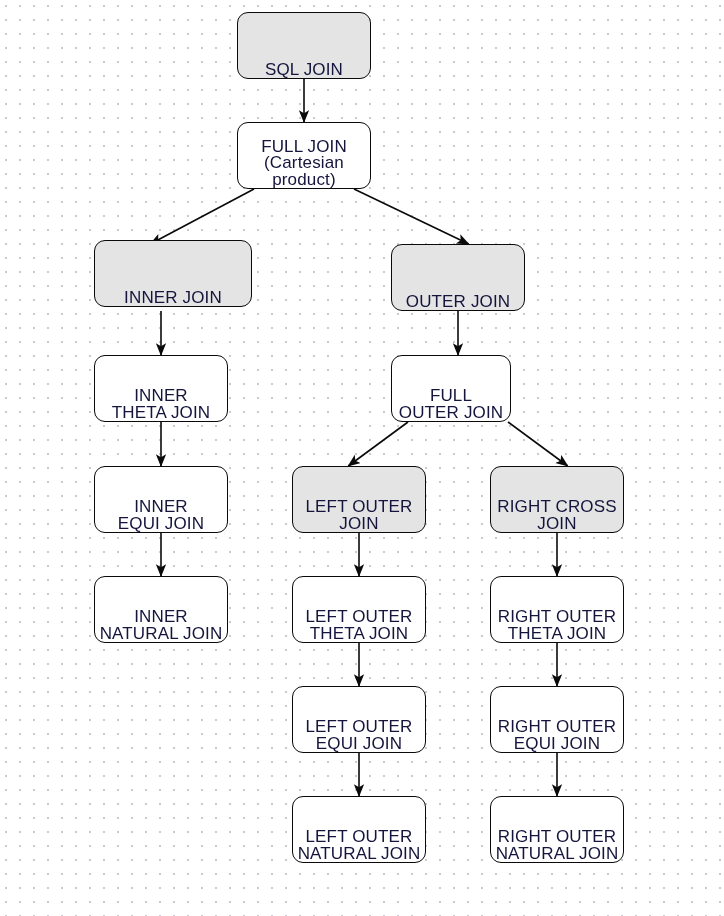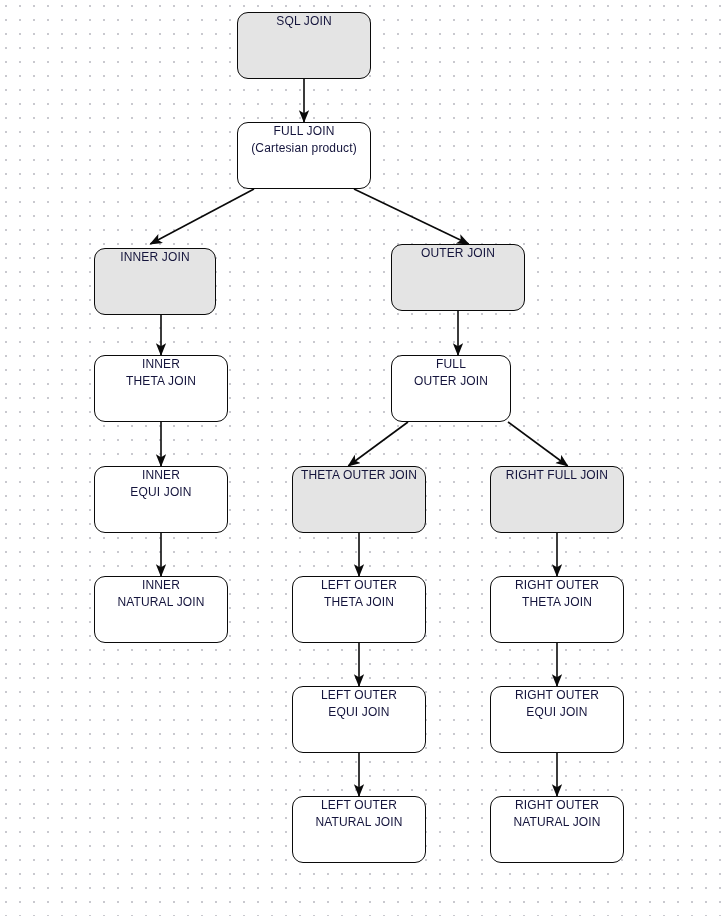--- a/index.html
+++ b/index.html
@@ -28,25 +28,25 @@
     height: 916px;
     pointer-events: none;
   }
 
   .node {
     position: absolute;
     box-sizing: border-box;
     border: 1.6px solid #0a0a0a;
     border-radius: 11px;
     display: flex;
-    align-items: flex-start;
+    align-items: flex-end;
     justify-content: center;
     text-align: center;
     color: #14143c;
-    font-size: 12px;
+    font-size: 17px;
     line-height: 16.5px;
     letter-spacing: 0.15px;
     white-space: pre-line;
     background: #ffffff;
   }
 
   .node.filled {
     background: #e4e4e4;
   }
 
@@ -82,30 +82,30 @@
         <line x1="557" y1="643" x2="557" y2="686" marker-end="url(#arrowhead)"></line>
         <line x1="359" y1="753" x2="359" y2="796" marker-end="url(#arrowhead)"></line>
         <line x1="557" y1="753" x2="557" y2="796" marker-end="url(#arrowhead)"></line>
       </g>
   </svg>
 
   <div id="node-layer">
       <div class="node filled" style="left: 237px; top: 12px; width: 134px; height: 67px;"><span class="label">SQL JOIN</span></div>
       <div class="node" style="left: 237px; top: 122px; width: 134px; height: 67px;"><span class="label">FULL JOIN
 (Cartesian product)</span></div>
-      <div class="node filled" style="left: 94px; top: 248px; width: 122px; height: 67px;"><span class="label">INNER JOIN</span></div>
+      <div class="node filled" style="left: 94px; top: 240px; width: 158px; height: 67px;"><span class="label">INNER JOIN</span></div>
       <div class="node filled" style="left: 391px; top: 244px; width: 134px; height: 67px;"><span class="label">OUTER JOIN</span></div>
       <div class="node" style="left: 94px; top: 355px; width: 134px; height: 67px;"><span class="label">INNER
 THETA JOIN</span></div>
       <div class="node" style="left: 391px; top: 355px; width: 120px; height: 67px;"><span class="label">FULL
 OUTER JOIN</span></div>
       <div class="node" style="left: 94px; top: 466px; width: 134px; height: 67px;"><span class="label">INNER
 EQUI JOIN</span></div>
-      <div class="node filled" style="left: 292px; top: 466px; width: 134px; height: 67px;"><span class="label">THETA OUTER JOIN</span></div>
-      <div class="node filled" style="left: 490px; top: 466px; width: 134px; height: 67px;"><span class="label">RIGHT FULL JOIN</span></div>
+      <div class="node filled" style="left: 292px; top: 466px; width: 134px; height: 67px;"><span class="label">LEFT OUTER JOIN</span></div>
+      <div class="node filled" style="left: 490px; top: 466px; width: 134px; height: 67px;"><span class="label">RIGHT CROSS JOIN</span></div>
       <div class="node" style="left: 94px; top: 576px; width: 134px; height: 67px;"><span class="label">INNER
 NATURAL JOIN</span></div>
       <div class="node" style="left: 292px; top: 576px; width: 134px; height: 67px;"><span class="label">LEFT OUTER
 THETA JOIN</span></div>
       <div class="node" style="left: 490px; top: 576px; width: 134px; height: 67px;"><span class="label">RIGHT OUTER
 THETA JOIN</span></div>
       <div class="node" style="left: 292px; top: 686px; width: 134px; height: 67px;"><span class="label">LEFT OUTER
 EQUI JOIN</span></div>
       <div class="node" style="left: 490px; top: 686px; width: 134px; height: 67px;"><span class="label">RIGHT OUTER
 EQUI JOIN</span></div>

